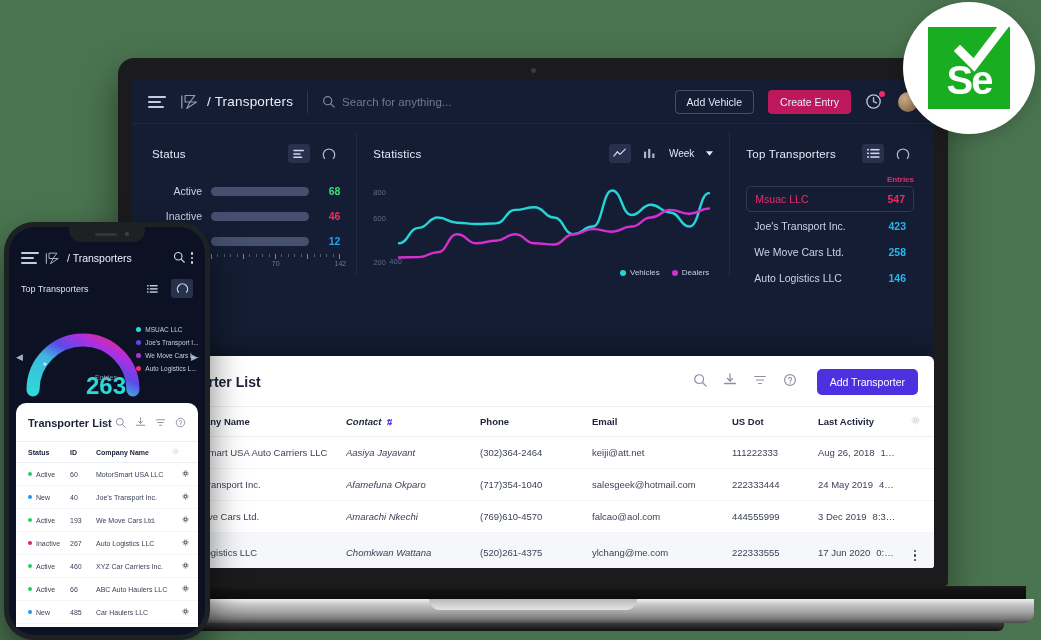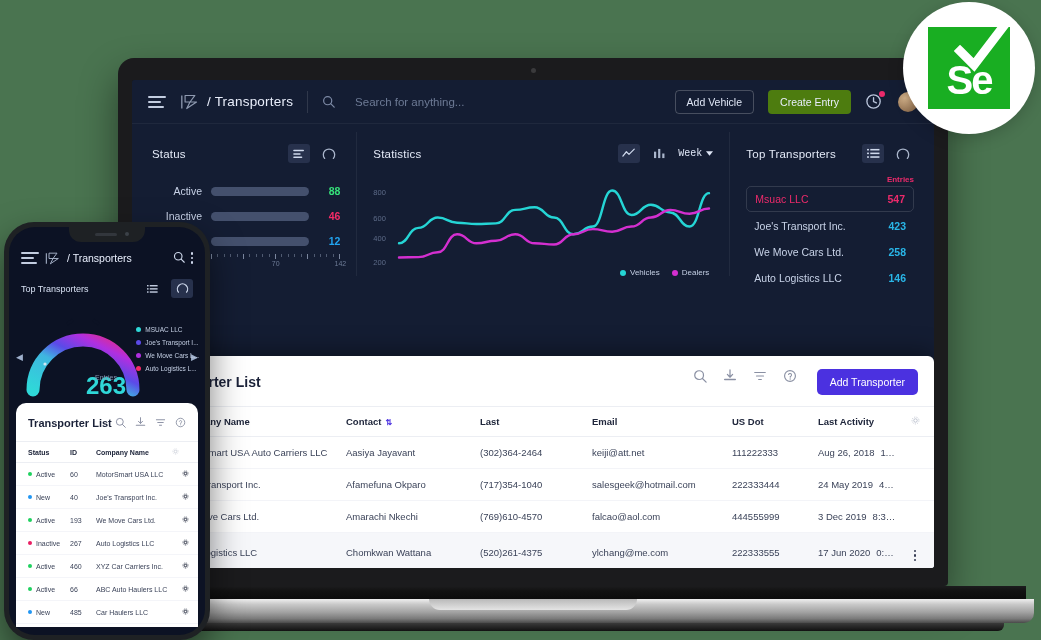--- a/index.html
+++ b/index.html
@@ -55,28 +55,28 @@
   .topbar { height: 44px; display:flex; align-items:center; padding:0 16px; gap:14px;
     border-bottom:1px solid rgba(255,255,255,.05); }
   .hamburger { width:18px; display:flex; flex-direction:column; gap:3px; cursor:pointer; }
   .hamburger i { display:block; height:2px; background:#c3cde0; border-radius:2px; }
   .hamburger i:nth-child(2){ width:13px; }
   .hamburger i:nth-child(3){ width:16px; }
   .brand { display:flex; align-items:center; gap:7px; }
   .brand-logo { width:20px; height:18px; opacity:.82; }
   .brand-text { font-size:13.5px; color:#e9eefb; letter-spacing:.2px; }
   .topdiv { width:1px; height:22px; background:rgba(255,255,255,.12); }
-  .search { display:flex; align-items:center; gap:20px; flex:1; }
+  .search { display:flex; align-items:center; gap:7px; flex:1; }
   .search-input { background:transparent; border:0; outline:none; color:#7d8aa6;
     font-size:11.5px; font-family:inherit; width:220px; }
   .search-input::placeholder { color:#6d7a95; }
   .btn-ghost { border:1px solid rgba(255,255,255,.22); background:transparent;
     color:#dfe6f5; font-size:10.5px; padding:5px 11px; border-radius:4px;
     font-family:inherit; cursor:pointer; }
-  .btn-solid { border:0; background:#4d7c0f; color:#e8eefc; font-size:10.5px;
+  .btn-solid { border:0; background:#be185d; color:#e8eefc; font-size:10.5px;
     padding:6px 12px; border-radius:4px; font-family:inherit; cursor:pointer; }
   .bell { position:relative; width:19px; height:19px; cursor:pointer; }
   .bell .dot { position:absolute; right:-1px; top:-1px; width:6px; height:6px;
     border-radius:50%; background:#ec2a6b; }
   .avatar { width:20px; height:20px; border-radius:50%;
     background:radial-gradient(circle at 35% 30%, #d6b48c, #7a5a3d); }
 
   
   .panels { display:flex; height:152px; padding:8px 4px 0 4px; }
   .panel { padding:12px 16px; position:relative; }
@@ -104,52 +104,52 @@
   .ruler .nums { display:flex; position:relative; font-size:7px; color:#6d7b96; margin-top:1px; }
   .ruler .nums span { position:absolute; transform:translateX(-50%); }
 
   
   .chart-wrap { position:relative; margin-top:8px; height:104px; }
   .chart-wrap svg { display:block; }
   .y-lab { position:absolute; left:0; font-size:7.5px; color:#5d6b88; }
   .legend { position:absolute; right:4px; bottom:-2px; display:flex; gap:12px; font-size:8px; }
   .legend span { display:flex; align-items:center; gap:4px; color:#c4cfe4; }
   .legend b { width:6px; height:6px; border-radius:50%; display:inline-block; }
-  .week { font-size:10px; color:#dfe6f6; display:flex; align-items:center; gap:4px; cursor:pointer;font-family:Liberation Mono, monospace; }
+  .week { font-size:10px; color:#dfe6f6; display:flex; align-items:center; gap:12px; cursor:pointer; }
 
   
   .entries-lab { text-align:right; font-size:8px; color:#ec2a6b; margin-top:12px; font-weight:bold; }
   .tt-row { display:flex; justify-content:space-between; align-items:center;
     padding:6px 8px; border-radius:5px; font-size:10.5px; margin-top:2px; }
   .tt-row.hl { border:1px solid rgba(255,255,255,.13); }
   .tt-name { color:#c8d3e8; }
   .tt-row.hl .tt-name { color:#ec2a6b; }
   .tt-val { color:#29b6e8; font-weight:bold; }
   .tt-row.hl .tt-val { color:#ec2a6b; }
 
   
   .tablecard {
     position:absolute; left:0; right:0; bottom:0; top:276px;
     background:#ffffff; color:#1f2639; border-radius:6px 6px 0 0;
     box-shadow: 0 -6px 22px rgba(0,0,0,.35);
   }
   .tc-head { display:flex; align-items:center; padding:13px 16px 11px 22px; }
   .tc-title { font-size:14px; font-weight:bold; color:#1b2239; flex:1; }
-  .tc-tools { display:flex; gap:16px; }
+  .tc-tools { display:flex; align-items:center; gap:16px; }
   .btn-primary { background:#4b31e0; color:#fff; border:0; border-radius:5px;
     font-size:10.5px; padding:7px 13px; font-family:inherit; cursor:pointer; margin-left:4px; }
   table { width:100%; border-collapse:collapse; table-layout:fixed; }
   thead th { text-align:left; font-size:9.5px; font-weight:bold; color:#20273c;
     padding:9px 4px 9px 0; border-top:1px solid #eceef3; border-bottom:1px solid #eceef3; }
   tbody td { font-size:9.5px; color:#3b4359; padding:10px 4px 10px 0;
     border-bottom:1px solid #f3f4f8; white-space:nowrap; overflow:hidden; text-overflow:ellipsis; }
   tbody tr.sel td { background:#f6f7fa; }
   .c-id { width:46px; padding-left:22px !important; }
   .c-name { width:168px; }
-  .c-contact { width:134px; }
+  .c-contact { width:134px;font-style:italic; }
   .c-phone { width:112px; }
   .c-email { width:140px;margin-left:8px; }
   .c-dot { width:86px; }
   .c-act { width:auto;margin-left:10px; }
   .c-more { width:34px; text-align:center; }
   .sortarrow { display:inline-block; margin-left:4px; color:#4b31e0; font-size:8px; }
   .kebab { display:inline-flex; flex-direction:column; gap:2px; align-items:center; cursor:pointer; }
   .kebab i { width:2.5px; height:2.5px; border-radius:50%; background:#343b52; display:block; }
   .ts { color:#3b4359; }
   .ts em { font-style:normal; margin-left:6px; }
@@ -274,21 +274,21 @@
                     <svg width="14" height="14" viewBox="0 0 16 16">
                       <path d="M3 13 A6.5 6.5 0 1 1 13 13" fill="none" stroke="#aab6cc" stroke-width="1.5" stroke-linecap="round"></path>
                     </svg>
                   </span>
                 </span>
               </div>
               <div class="statusrows">
                 <div class="srow">
                   <span class="slabel">Active</span>
                   <span class="strack"><span class="sfill" id="bar0" style="width: 62%; background: rgb(54, 224, 122);"></span></span>
-                  <span class="sval" id="val0" style="color: rgb(54, 224, 122);">88</span>
+                  <span class="sval" id="val0" style="color: rgb(54, 224, 122);">68</span>
                 </div>
                 <div class="srow">
                   <span class="slabel">Inactive</span>
                   <span class="strack"><span class="sfill" id="bar1" style="width: 36%; background: rgb(245, 43, 103);"></span></span>
                   <span class="sval" id="val1" style="color: rgb(245, 43, 103);">46</span>
                 </div>
                 <div class="srow">
                   <span class="slabel"></span>
                   <span class="strack"><span class="sfill" id="bar2" style="width: 14%; background: rgb(34, 164, 240);"></span></span>
                   <span class="sval" id="val2" style="color: rgb(34, 164, 240);">12</span>
@@ -350,21 +350,21 @@
                 </span>
               </div>
               <div class="chart-wrap">
                 <svg id="chart-svg" width="340" height="104" viewBox="0 0 340 104">
                     <path d="M 26 72.28571428571429 C 35.6875 72.28571428571429, 35.6875 56.85714285714286, 45.375 56.85714285714286 C 55.0625 56.85714285714286, 55.0625 46.57142857142858, 64.75 46.57142857142858 C 74.4375 46.57142857142858, 74.4375 51.71428571428572, 84.125 51.71428571428572 C 93.8125 51.71428571428572, 93.8125 53, 103.5 53 C 113.1875 53, 113.1875 52.35714285714286, 122.875 52.35714285714286 C 132.5625 52.35714285714286, 132.5625 38.85714285714286, 142.25 38.85714285714286 C 151.9375 38.85714285714286, 151.9375 36.285714285714285, 161.625 36.285714285714285 C 171.3125 36.285714285714285, 171.3125 46.57142857142858, 181 46.57142857142858 C 190.6875 46.57142857142858, 190.6875 63.28571428571429, 200.375 63.28571428571429 C 210.0625 63.28571428571429, 210.0625 55.57142857142857, 219.75 55.57142857142857 C 229.4375 55.57142857142857, 229.4375 19.57142857142857, 239.125 19.57142857142857 C 248.8125 19.57142857142857, 248.8125 44, 258.5 44 C 268.1875 44, 268.1875 33.71428571428571, 277.875 33.71428571428571 C 287.5625 33.71428571428571, 287.5625 41.42857142857143, 297.25 41.42857142857143 C 306.9375 41.42857142857143, 306.9375 55.57142857142857, 316.625 55.57142857142857 C 326.3125 55.57142857142857, 326.3125 22.142857142857142, 336 22.142857142857142" fill="none" stroke="#25d5d5" stroke-width="2.4" stroke-linecap="round"></path>
                     <path d="M 26 86.42857142857143 C 35.6875 86.42857142857143, 35.6875 86.17142857142856, 45.375 86.17142857142856 C 55.0625 86.17142857142856, 55.0625 81.28571428571429, 64.75 81.28571428571429 C 74.4375 81.28571428571429, 74.4375 63.28571428571429, 84.125 63.28571428571429 C 93.8125 63.28571428571429, 93.8125 72.28571428571429, 103.5 72.28571428571429 C 113.1875 72.28571428571429, 113.1875 69.71428571428572, 122.875 69.71428571428572 C 132.5625 69.71428571428572, 132.5625 63.28571428571429, 142.25 63.28571428571429 C 151.9375 63.28571428571429, 151.9375 72.28571428571429, 161.625 72.28571428571429 C 171.3125 72.28571428571429, 171.3125 73.57142857142858, 181 73.57142857142858 C 190.6875 73.57142857142858, 190.6875 63.28571428571429, 200.375 63.28571428571429 C 210.0625 63.28571428571429, 210.0625 58.142857142857146, 219.75 58.142857142857146 C 229.4375 58.142857142857146, 229.4375 60.71428571428571, 239.125 60.71428571428571 C 248.8125 60.71428571428571, 248.8125 55.57142857142857, 258.5 55.57142857142857 C 268.1875 55.57142857142857, 268.1875 46.57142857142858, 277.875 46.57142857142858 C 287.5625 46.57142857142858, 287.5625 38.85714285714286, 297.25 38.85714285714286 C 306.9375 38.85714285714286, 306.9375 42.71428571428571, 316.625 42.71428571428571 C 326.3125 42.71428571428571, 326.3125 37.57142857142858, 336 37.57142857142858" fill="none" stroke="#d42fd0" stroke-width="2.4" stroke-linecap="round"></path>
                   </svg>
                 <div id="ylabels">
                     <div class="y-lab" style="top: 16.8571px;">800</div>
                     <div class="y-lab" style="top: 42.5714px;">600</div>
-                    <div class="y-lab" style="top: 63px;">400</div>
+                    <div class="y-lab" style="top: 86px; margin-left: 16px;">400</div>
                     <div class="y-lab" style="top: 87px;">200</div>
                   </div>
                 <div class="legend">
                   <span>
                     <b id="lg0" style="background: rgb(37, 213, 213);"></b>
                     <em style="font-style:normal">Vehicles</em>
                   </span>
                   <span>
                     <b id="lg1" style="background: rgb(212, 47, 208);"></b>
                     <em style="font-style:normal">Dealers</em>
@@ -446,21 +446,21 @@
                 </span>
                 <button class="btn-primary">Add Transporter</button>
               </span>
             </div>
             <table>
               <thead>
                 <tr>
                   <th class="c-id">ID</th>
                   <th class="c-name">Company Name</th>
                   <th class="c-contact"><span>Contact</span><span class="sortarrow">⇅</span></th>
-                  <th class="c-phone">Last</th>
+                  <th class="c-phone">Phone</th>
                   <th class="c-email">Email</th>
                   <th class="c-dot">US Dot</th>
                   <th class="c-act">Last Activity</th>
                   <th class="c-more">
                     <svg width="9" height="9" viewBox="0 0 12 12">
                       <circle cx="6" cy="6" r="2.3" fill="none" stroke="#b6bbc9" stroke-width="1.2"></circle>
                       <circle cx="6" cy="6" r="4.6" fill="none" stroke="#b6bbc9" stroke-width="1" stroke-dasharray="1.6 1.6"></circle>
                     </svg>
                   </th>
                 </tr>

